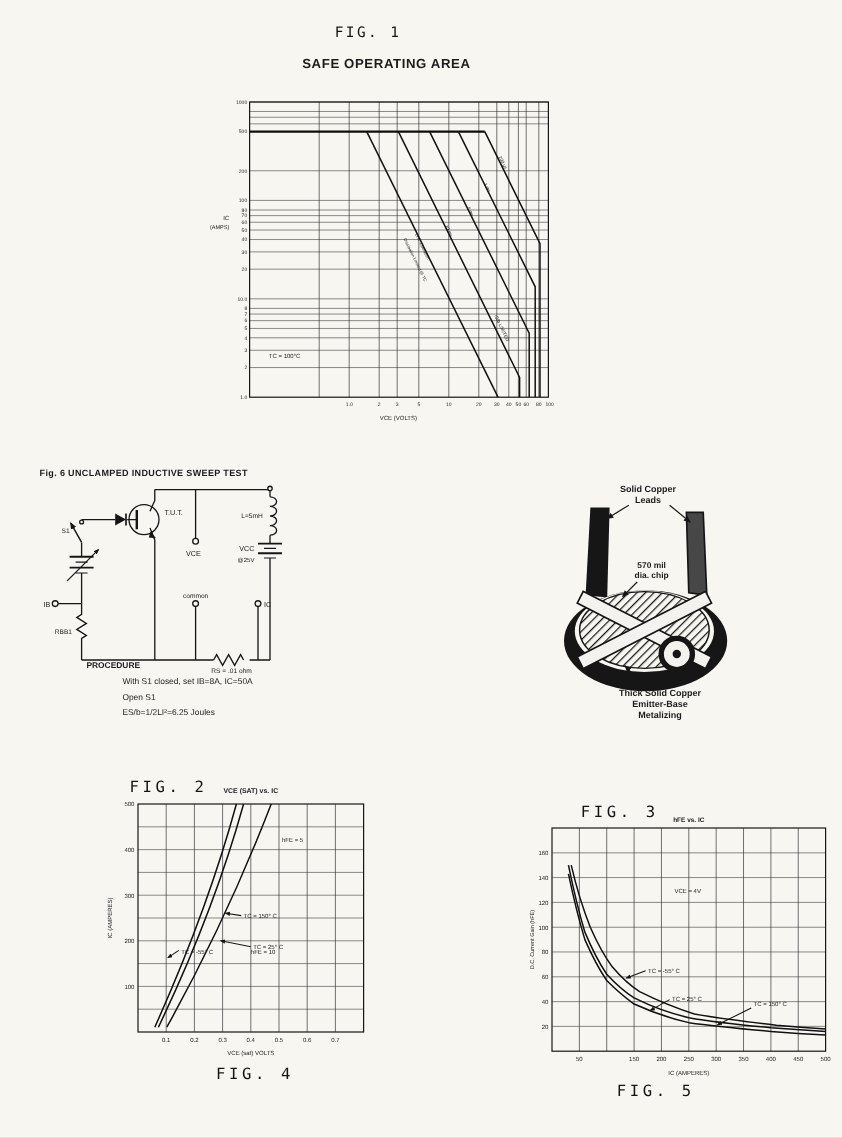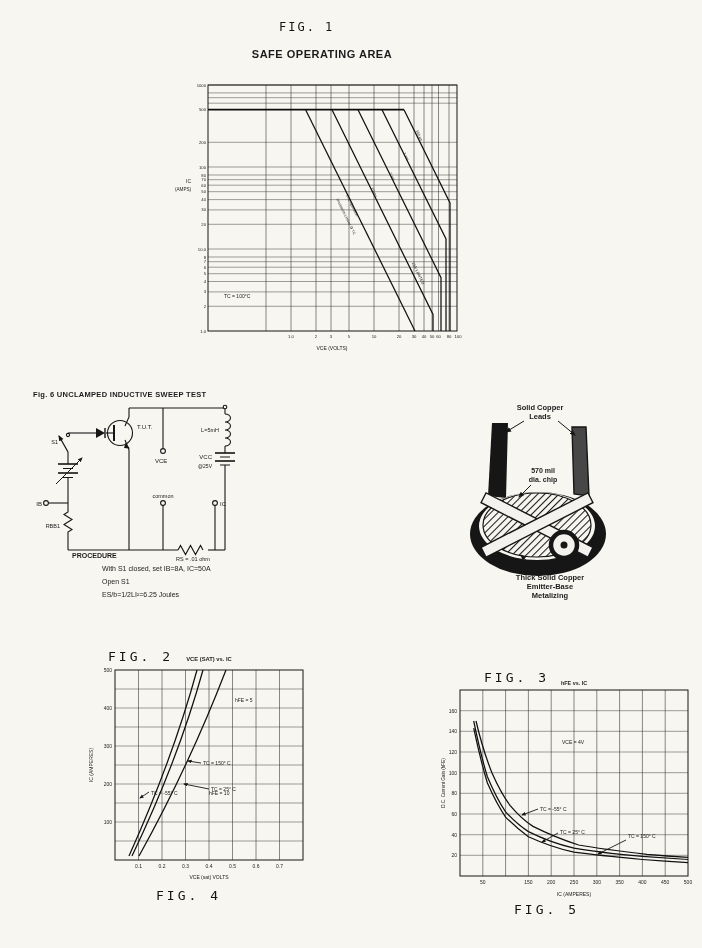--- a/index.html
+++ b/index.html
@@ -288,21 +288,21 @@
       <text x="126" y="141">TC = 25° C</text>
       <text x="66" y="145">TC = -55° C</text>
       <text x="124" y="145">hFE = 10</text>
     </g>
     <g stroke="#161616" stroke-width=".9">
       <line x1="116" y1="113" x2="103" y2="111" marker-end="url(#ah4)"></line>
       <line x1="124" y1="139" x2="99" y2="134" marker-end="url(#ah4)"></line>
       <line x1="64" y1="142" x2="55" y2="148" marker-end="url(#ah4)"></line>
     </g>
   </svg>
-  <div class="abs cap" style="left:156px;top:888px;">FIG. 4</div>
+  <div class="abs cap" style="left:180px;top:888px;">FIG. 4</div>
 
   <svg class="abs" style="left:438px;top:676px;" width="262" height="230" viewBox="0 0 262 230">
     <defs>
       <marker id="ah5" markerWidth="6" markerHeight="6" refX="4" refY="2" orient="auto">
         <path d="M0 0L5 2L0 4Z" fill="#161616"></path>
       </marker>
     </defs>
     <text x="136" y="9" font-size="5.4" font-weight="bold" text-anchor="middle">hFE vs. IC</text>
     <g>
       <path class="grid2" d="M44.8 14V200M67.6 14V200M90.4 14V200M113.2 14V200M136 14V200M158.8 14V200M181.6 14V200M204.4 14V200M227.2 14V200"></path>

